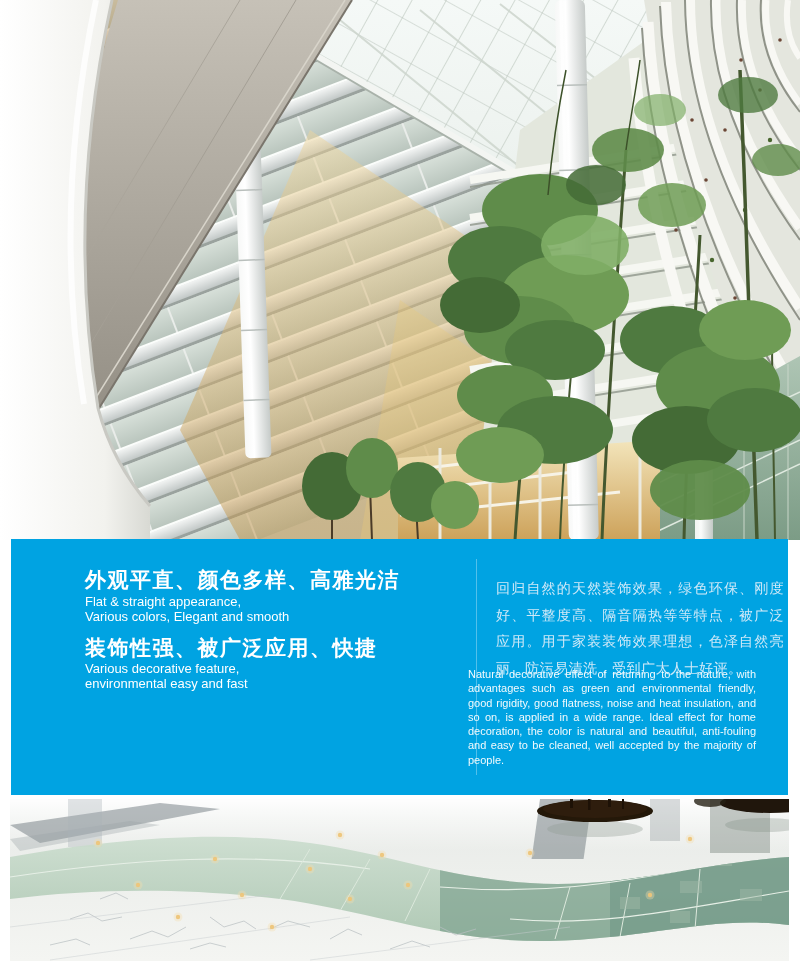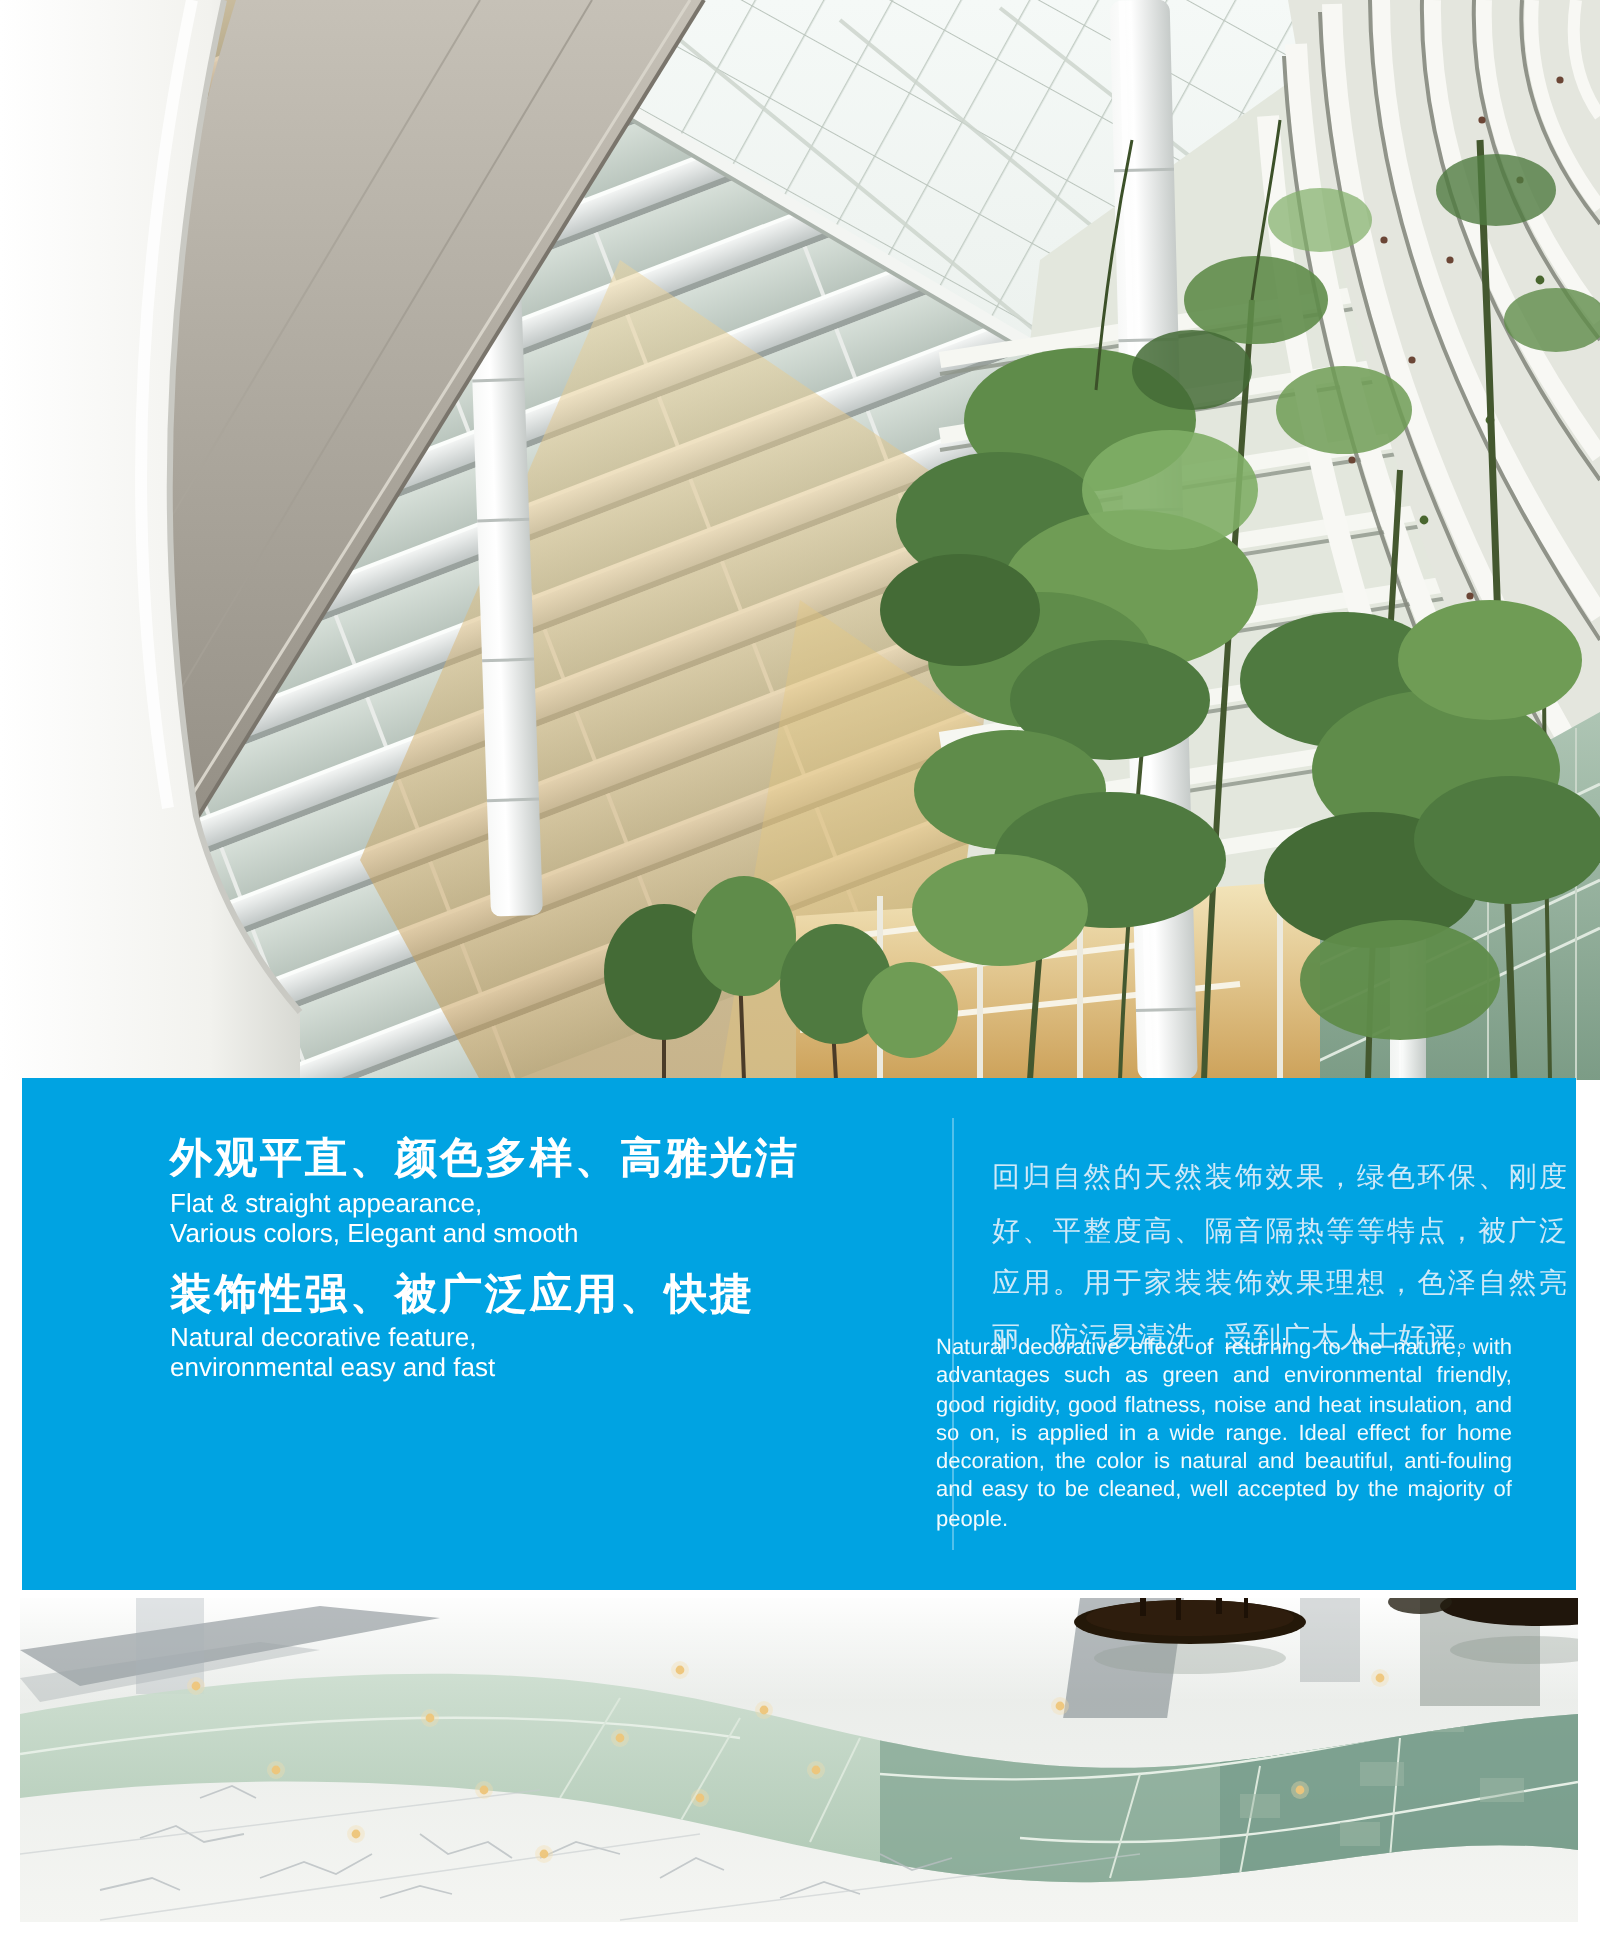--- a/index.html
+++ b/index.html
@@ -338,21 +338,21 @@
 </div>
 
 <div class="banner">
   <div class="abs col-left zh-head" style="top:30px">外观平直、颜色多样、高雅光洁</div>
   <div class="abs col-left" style="top:56px">
     <div class="en-sub">Flat &amp; straight appearance,</div>
     <div class="en-sub">Various colors, Elegant and smooth</div>
   </div>
   <div class="abs col-left zh-head" style="top:98px">装饰性强、被广泛应用、快捷</div>
   <div class="abs col-left" style="top:123px">
-    <div class="en-sub">Natural decorative feature,</div>
+    <div class="en-sub">Various decorative feature,</div>
     <div class="en-sub">environmental easy and fast</div>
   </div>
 
   <div class="abs divider"></div>
 
   <div class="abs desc-zh">回归自然的天然装饰效果，绿色环保、刚度好、平整度高、隔音隔热等等特点，被广泛应用。用于家装装饰效果理想，色泽自然亮丽、防污易清洗，受到广大人士好评。</div>
   <div class="abs desc-en">Natural decorative effect of returning to the nature, with advantages such as green and environmental friendly, good rigidity, good flatness, noise and heat insulation, and so on, is applied in a wide range. Ideal effect for home decoration, the color is natural and beautiful, anti-fouling and easy to be cleaned, well accepted by the majority of people.</div>
 </div>
 
 <div class="photo" id="photo-bottom">

